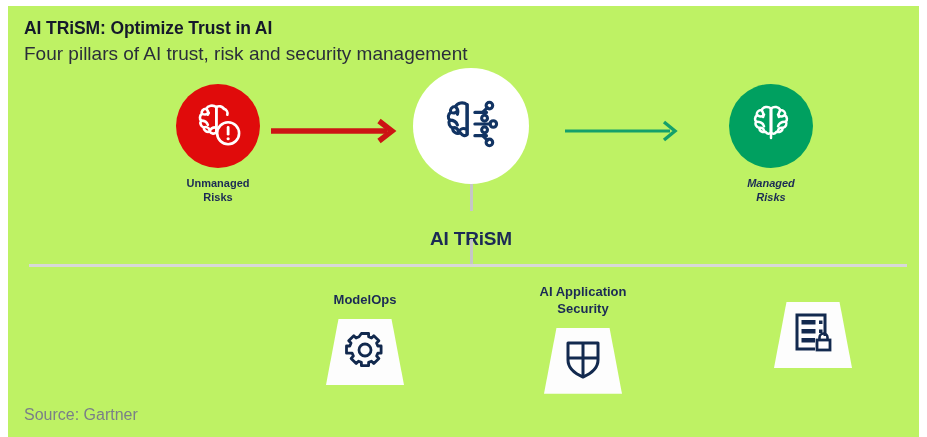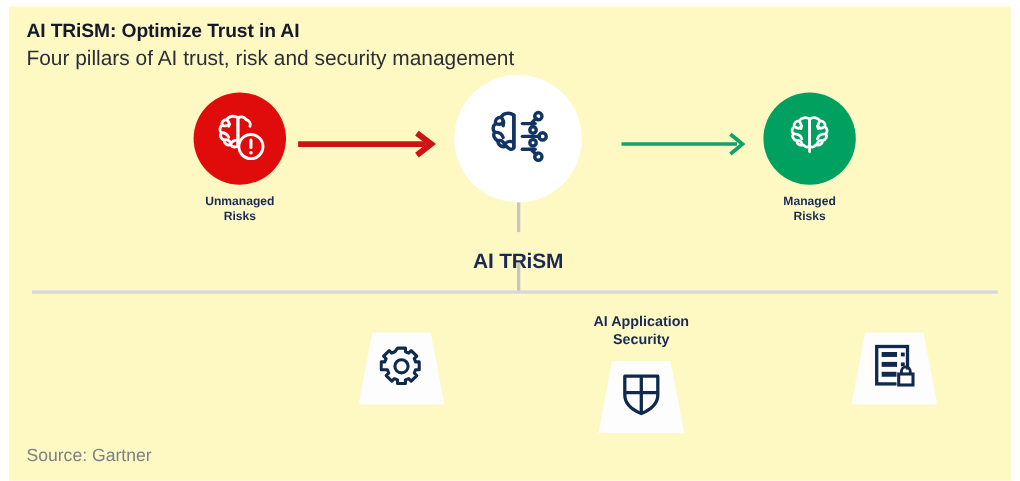--- a/index.html
+++ b/index.html
@@ -8,21 +8,21 @@
   }
   body {
     width: 927px; height: 437px;
     font-family: "Liberation Sans", sans-serif;
     overflow: hidden;
   }
   #card {
     position: absolute;
     left: 8px; top: 6px;
     width: 911px; height: 431px;
-    background: #fef9c3;
+    background: #bef264;
   }
   #title {
     position: absolute;
     left: 16px; top: 12px;
     font-size: 17.5px;
     font-weight: bold;
     color: #15192b;
     letter-spacing: -0.1px;
   }
   #subtitle {
@@ -65,21 +65,21 @@
   #node-center { left: 398px; top: 62px; width: 130px; }
   #node-center .node-circle {
     width: 116px; height: 116px; background: #ffffff;
   }
   #node-center .node-label {
     margin-top: 43px;
     font-size: 19px;
     letter-spacing: -0.2px;
   }
 
-  #node-managed { left: 655px; top: 78px; width: 146px; }
+  #node-managed { left: 690px; top: 78px; width: 146px; font-style: italic; }
   #node-managed .node-circle { width: 84px; height: 84px; background: #00a060; }
 
   
   .arrow { position: absolute; }
   #arrow-red   { left: 262px; top: 112px; }
   #arrow-green { left: 556px; top: 113px; }
 
   
   #connector-top {
     position: absolute;
@@ -224,20 +224,21 @@
     <div class="node-label">Managed
 Risks</div>
   </div>
 
   <div id="connector-top"></div>
   <div id="connector-bottom"></div>
   <div id="divider"></div>
 
 
   <div class="pillar" id="pillar-1">
+    <div class="pillar-label">ModelOps</div>
     <div class="pillar-shape">
       <span>
         <svg width="40" height="40" viewBox="0 0 40 40">
           <path fill="none" stroke="#12294e" stroke-width="2.8" stroke-linejoin="round" d="M16.4 3.5h7.2v3.3l2.9 1.2l2.3-2.3l5.1 5.1l-2.3 2.3l1.2 2.9h3.3v7.2h-3.3l-1.2 2.9l2.3 2.3l-5.1 5.1l-2.3-2.3l-2.9 1.2v3.3h-7.2v-3.3l-2.9-1.2l-2.3 2.3l-5.1-5.1l2.3-2.3l-1.2-2.9H1.5v-7.2h3.3l1.2-2.9l-2.3-2.3l5.1-5.1l2.3 2.3l2.9-1.2z"></path>
           <circle cx="20" cy="20" r="6" fill="none" stroke="#12294e" stroke-width="2.8"></circle>
         </svg>
       </span>
     </div>
   </div>
 

